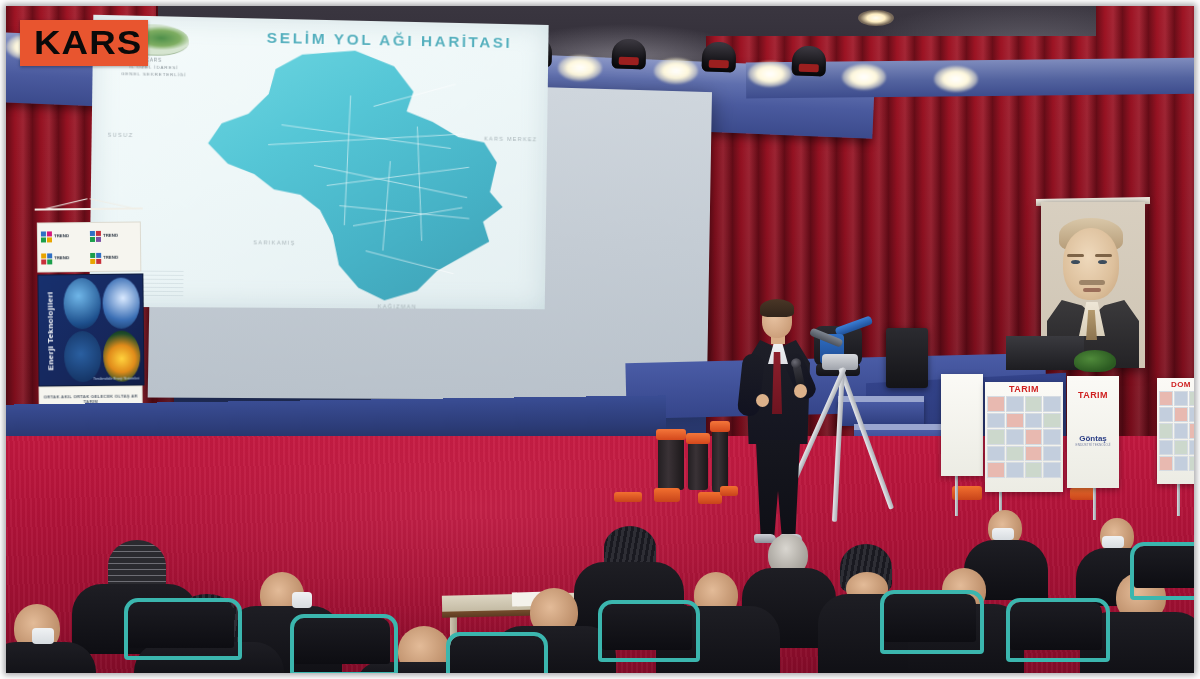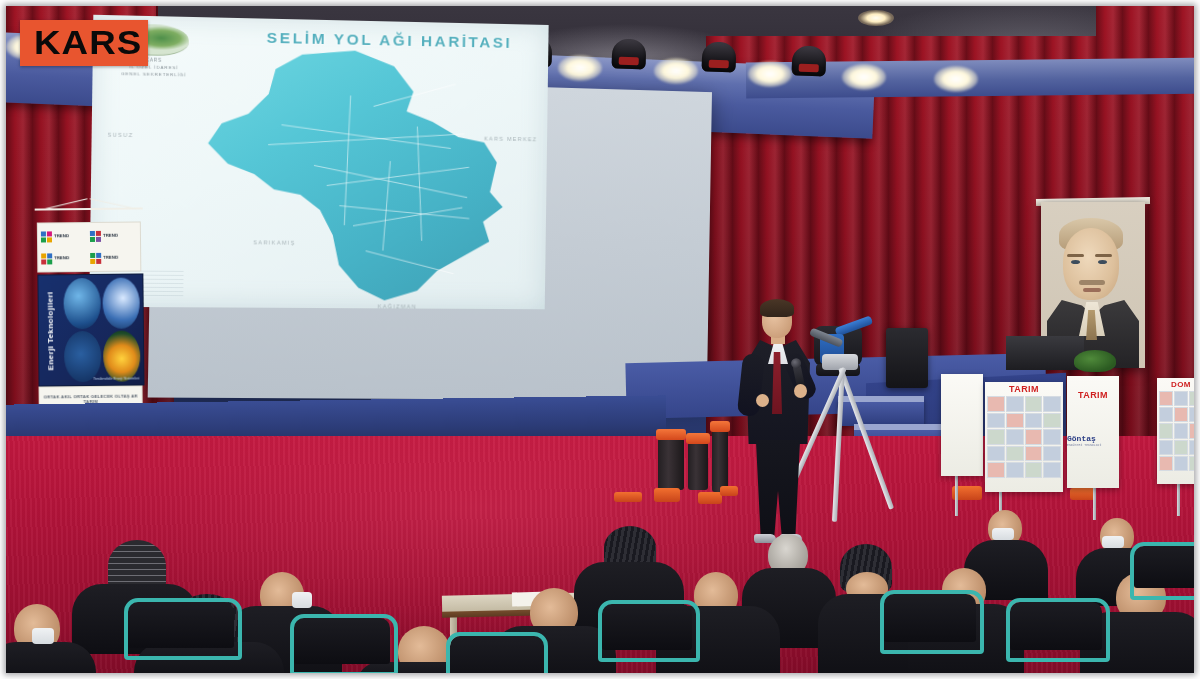--- a/index.html
+++ b/index.html
@@ -443,21 +443,21 @@
     text-align:center;font-weight:800;letter-spacing:.4px;color:#cf1f1f;margin-top:2px;
   }
   .xb-grid{
     display:grid;gap:1px;padding:2px;box-sizing:border-box;
   }
   .xb-cell{background:#e9eef3;border:1px solid #d5dbe2;}
   .xb-cell.r{background:#e8b9b0;}
   .xb-cell.b{background:#c3cedd;}
   .xb-cell.g{background:#ccd8cc;}
   .xb-foot{
-    text-align:left;font-weight:700;color:#2c3f86;font-family:Liberation Mono, monospace;
+    text-align:center;font-weight:700;color:#2c3f86;
   }
   .xb-foot small{display:block;font-weight:400;color:#7d86a5;}
   .xb-stand{
     position:absolute;width:3px;background:linear-gradient(90deg,#d9dce0,#9ba0a7);
   }
   .podium{
     position:absolute;left:1000px;top:330px;width:78px;height:34px;
     background:linear-gradient(180deg,#3a3a3f,#1d1d21);
   }
   .plant{

